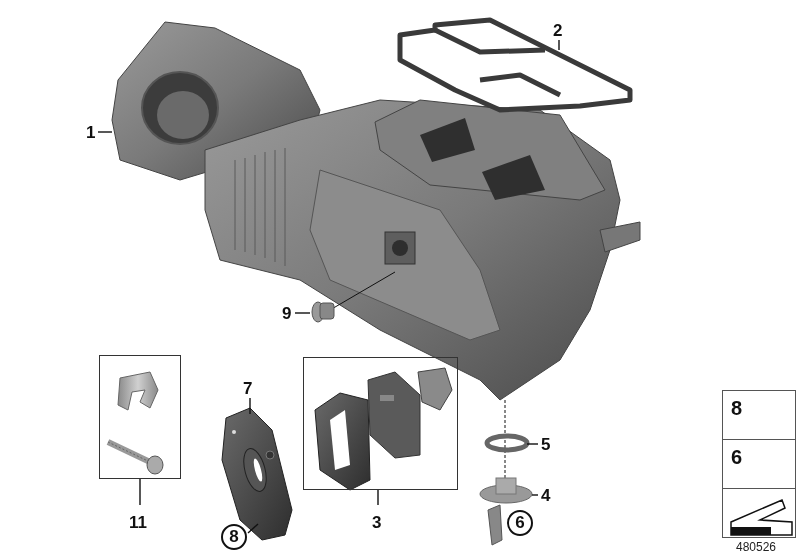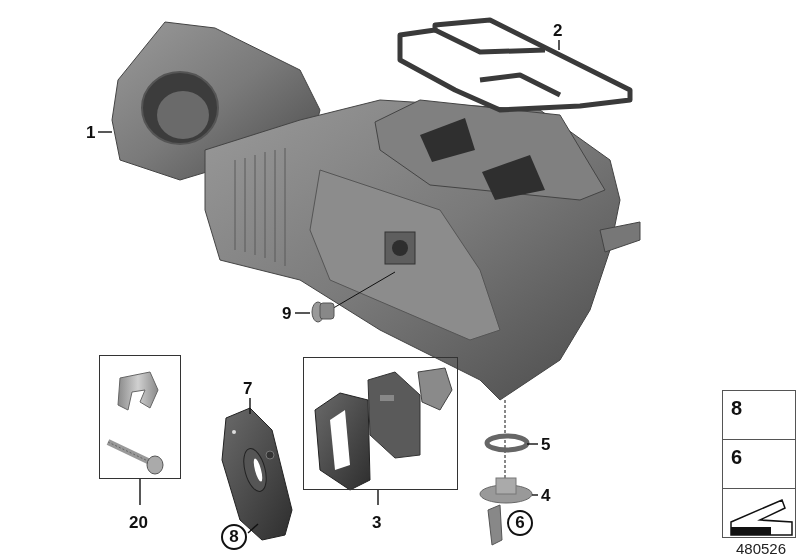--- a/index.html
+++ b/index.html
@@ -3,21 +3,21 @@
   <meta charset="utf-8">
   <style>
     html, body { margin: 0; padding: 0; background: #ffffff; }
     body { width: 800px; height: 560px; position: relative; overflow: hidden; font-family: "Liberation Sans", sans-serif; }
     .canvas { position: absolute; left: 0; top: 0; width: 800px; height: 560px; }
     .label { position: absolute; font-family: "Liberation Sans", sans-serif; font-weight: bold; font-size: 17px; color: #111; line-height: 1; }
     .circled { position: absolute; width: 26px; height: 26px; border: 2px solid #111; border-radius: 50%; box-sizing: border-box; display: flex; align-items: center; justify-content: center; font-weight: bold; font-size: 17px; color: #111; background: #fff; }
     .box { position: absolute; border: 1.5px solid #333; box-sizing: border-box; }
     .legend-cell { position: absolute; left: 722px; width: 74px; border: 1.5px solid #555; box-sizing: border-box; background: #fff; }
     .legend-num { position: absolute; left: 8px; top: 6px; font-weight: bold; font-size: 20px; color: #111; }
-    .footer-id { position: absolute; left: 736px; top: 540px; font-size: 15px; color: #222; text-align: right; }
+    .footer-id { position: absolute; left: 736px; top: 540px; font-size: 12px; color: #222; text-align: right; }
   </style>
 </head>
 <body>
 
 <div class="canvas">
   <svg width="800" height="560" viewBox="0 0 800 560" style="position:absolute;left:0;top:0;">
     <defs>
       <linearGradient id="hg" x1="0" y1="0" x2="1" y2="1">
         <stop offset="0" stop-color="#9a9a9a"></stop>
         <stop offset="0.5" stop-color="#7a7a7a"></stop>
@@ -134,21 +134,21 @@
 
   <span class="label" style="left:86px;top:124px;">1</span>
   <span class="label" style="left:553px;top:22px;">2</span>
   <span class="label" style="left:372px;top:514px;">3</span>
   <span class="label" style="left:541px;top:487px;">4</span>
   <span class="label" style="left:541px;top:436px;">5</span>
   <span class="circled" style="left:507px;top:510px;">6</span>
   <span class="label" style="left:243px;top:380px;">7</span>
   <span class="circled" style="left:221px;top:524px;">8</span>
   <span class="label" style="left:282px;top:305px;">9</span>
-  <span class="label" style="left:129px;top:514px;">20</span>
+  <span class="label" style="left:129px;top:514px;">11</span>
 
   <div class="legend-cell" style="top:390px;height:50px;">
     <span class="legend-num">8</span>
   </div>
   <div class="legend-cell" style="top:439px;height:50px;">
     <span class="legend-num">6</span>
   </div>
   <div class="legend-cell" style="top:488px;height:50px;background:transparent;">
     <span></span>
   </div>

